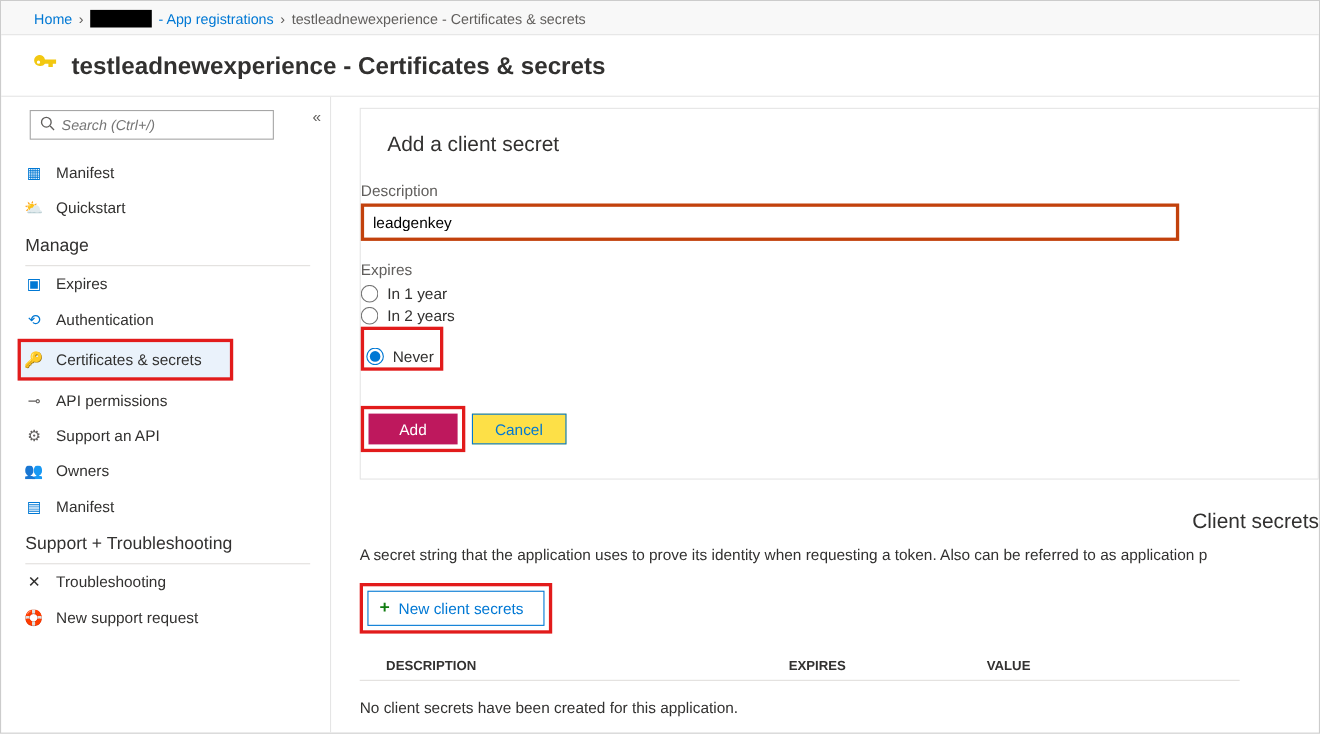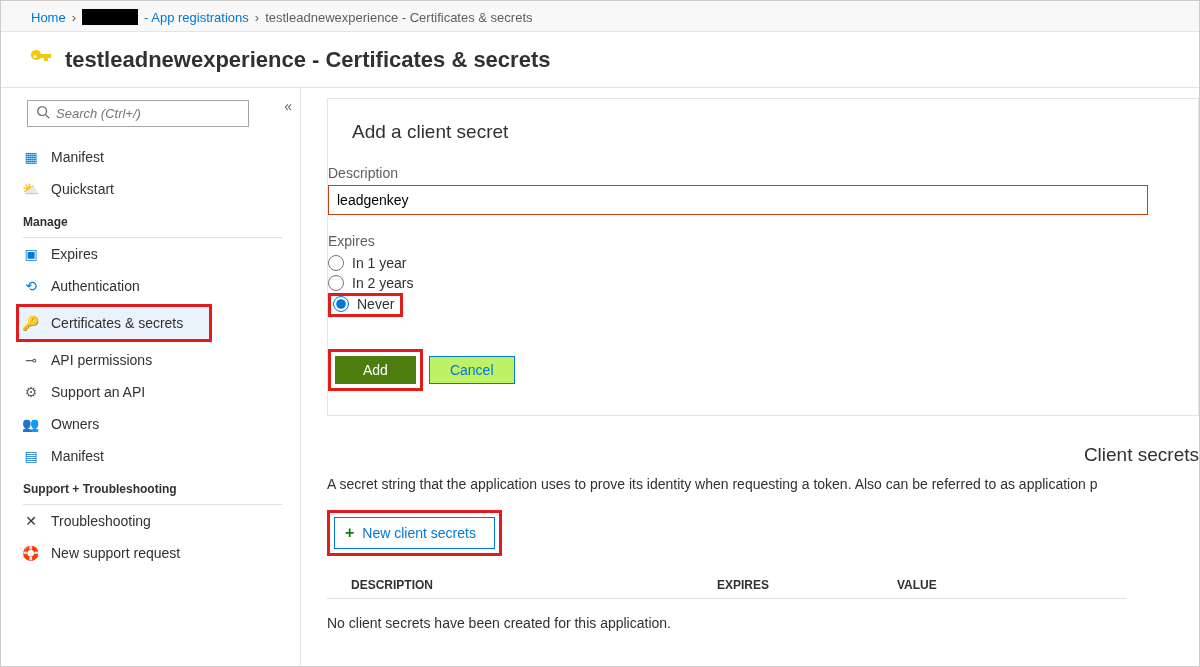--- a/index.html
+++ b/index.html
@@ -68,24 +68,24 @@
   }
   .search-box input {
     border: none;
     outline: none;
     flex: 1;
     font-style: italic;
     color: #605e5c;
     font-size: 13px;
   }
   .section-heading {
-    font-weight: 700;
+    font-weight: 400;
     color: #323130;
     padding: 10px 18px 4px 22px;
-    font-size: 12px;
+    font-size: 16px;
   }
   .section-divider {
     margin: 4px 18px 0 22px;
     border: none;
     border-top: 1px solid #e1dfdd;
   }
   .nav-item {
     display: flex;
     align-items: center;
     gap: 12px;
@@ -114,58 +114,58 @@
   .panel {
     border: 1px solid #e5e5e5;
     padding: 22px 0 24px 0;
     margin-top: 10px;
     margin-right: 0;
     background: #fff;
   }
   .panel h2 { font-size: 19px; font-weight: 400; margin-bottom: 22px; margin-left: 24px; }
   .field-label { font-size: 14px; color: #605e5c; margin-bottom: 4px; }
   .desc-input {
-    width: 820px;
-    border: 1px solid #c2410c;
+    width: 744px;
+    border: 3px solid #c2410c;
     padding: 6px 8px;
     font-size: 14px;
     outline: none;
   }
   .expires-block { margin-top: 18px; }
   .radio-row {
     display: flex;
     align-items: flex-end;
     gap: 8px;
     padding: 2px 0;
     font-size: 14px;
   }
   .radio-row input[type=radio]{ width:16px; height:16px; accent-color:#0078d4;}
   .radio-highlight {
     border: 3px solid #e21b1b;
-    padding: 0 6px 2px 2px;
+    padding: 16px 6px 2px 2px;
     display: inline-flex;
     align-items: center;
     gap: 8px;
   }
   .btn-row { margin-top: 32px; display: flex; gap: 6px; align-items:flex-start;}
   .btn-primary {
-    background: #4d7c0f;
+    background: #be185d;
     color: #fff;
     border: none;
     padding: 6px 28px;
     font-size: 14px;
     cursor: pointer;
   }
   .btn-primary-wrap {
     border: 3px solid #e21b1b;
     padding: 4px;
     display: inline-block;
   }
   .btn-secondary {
-    background: #bef264;
+    background: #fde047;
     color: #0078d4;
     border: 1px solid #0078d4;
     padding: 5px 20px;
     font-size: 14px;
     cursor: pointer;
     margin-top: 7px;
   }
 
   .client-secrets {
     margin-top: 28px;

